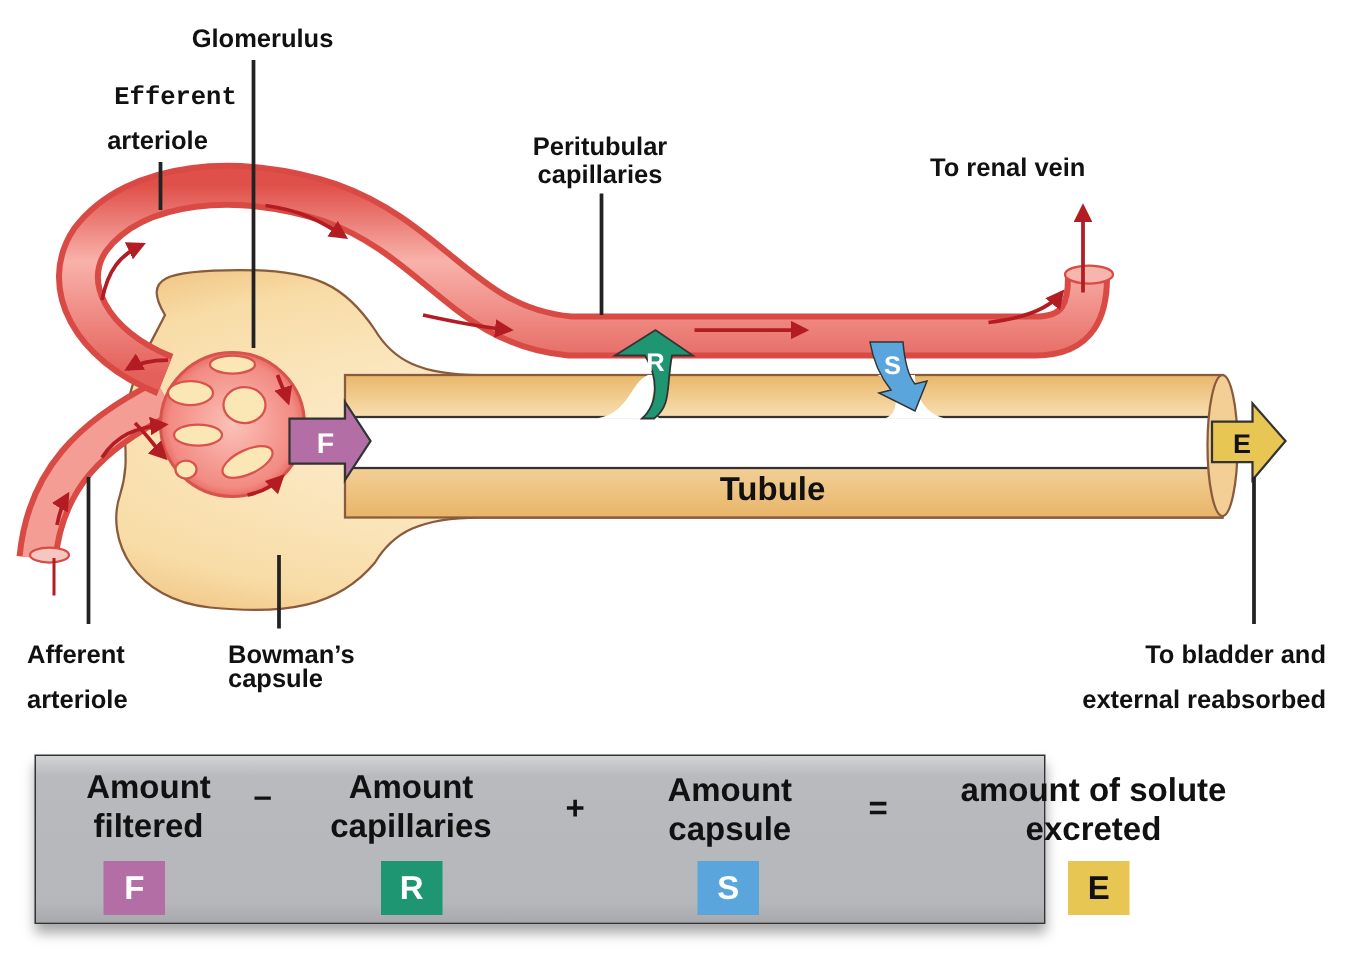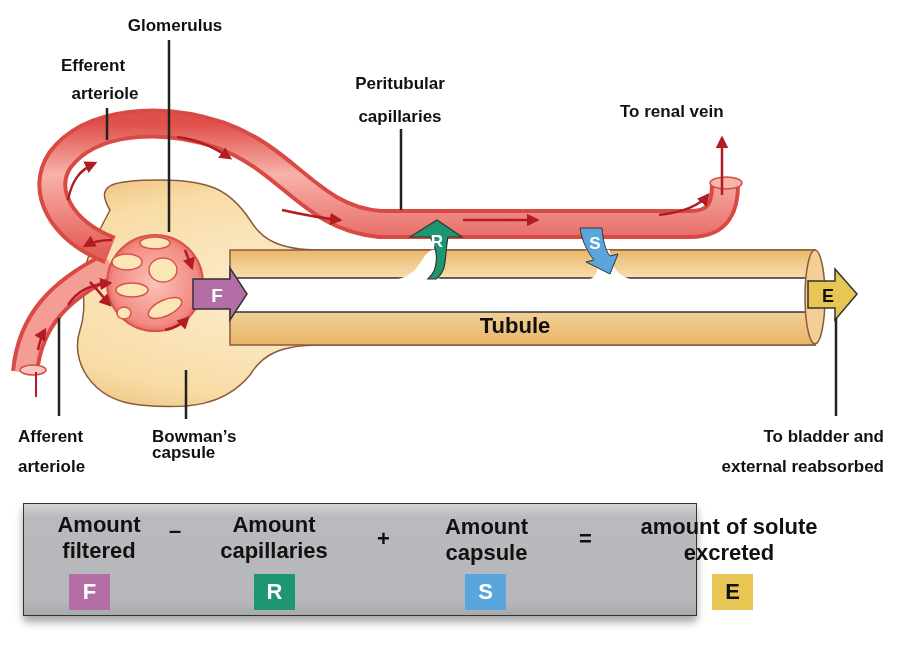--- a/index.html
+++ b/index.html
@@ -121,23 +121,23 @@
     <line x1="59" y1="318" x2="59" y2="416"></line>
     <line x1="186" y1="370" x2="186" y2="419"></line>
     <line x1="836" y1="318" x2="836" y2="416"></line>
   </g>
   <line x1="36" y1="372" x2="36" y2="397" stroke="#b31c23" stroke-width="2"></line>
 
   <text x="515" y="333" font-family="Liberation Sans, sans-serif" font-weight="bold" font-size="22" fill="#111" text-anchor="middle">Tubule</text>
 </svg>
 
 <div class="lbl c" style="left:100px; top:12px; width:150px;">Glomerulus</div>
-<div class="lbl c" style="left:28px; top:52px; width:130px;">Efferent</div>
+<div class="lbl c" style="left:52px; top:52px; width:130px;font-family:Liberation Mono, monospace;">Efferent</div>
 <div class="lbl c" style="left:40px; top:80px; width:130px;">arteriole</div>
-<div class="lbl c" style="left:320px; top:70px; width:160px;">Peritubular</div>
+<div class="lbl c" style="left:320px; top:84px; width:160px;">Peritubular</div>
 <div class="lbl c" style="left:320px; top:103px; width:160px;">capillaries</div>
 <div class="lbl" style="left:620px; top:98px;">To renal vein</div>
 <div class="lbl" style="left:18px; top:423px;">Afferent</div>
 <div class="lbl" style="left:18px; top:453px;">arteriole</div>
 <div class="lbl" style="left:152px; top:423px;">Bowman’s</div>
 <div class="lbl" style="left:152px; top:439px;">capsule</div>
 <div class="lbl r" style="left:560px; top:423px; width:324px;">To bladder and</div>
 <div class="lbl r" style="left:560px; top:453px; width:324px;">external reabsorbed</div>
 
 <div class="eqbox">

